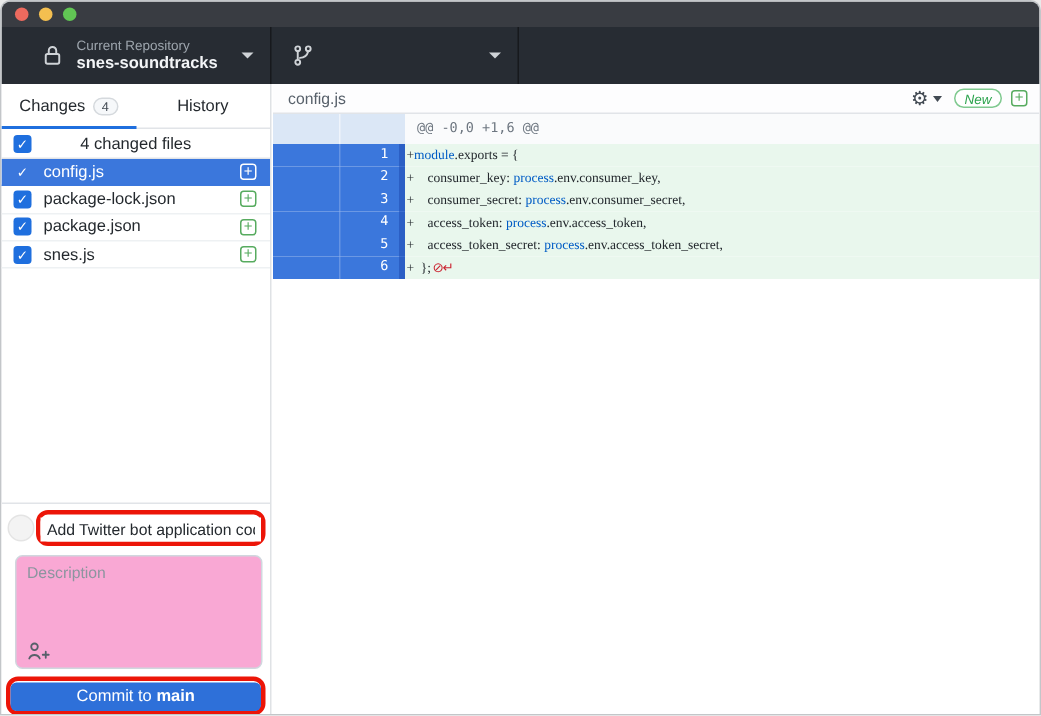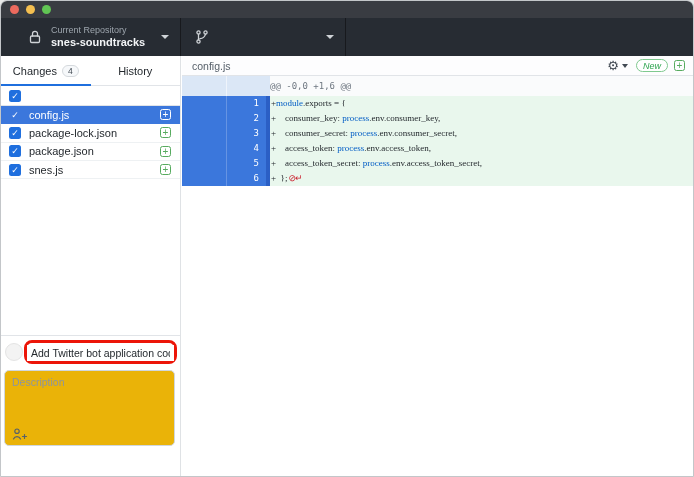--- a/index.html
+++ b/index.html
@@ -61,22 +61,22 @@
 
   
   .commit-area { position:absolute; left:0; right:0; bottom:0; top:279px; border-top:1px solid #e1e4e8;
                  background:#fff; padding:4px 3px 0 3px; }
   .summary-row { display:flex; align-items:center; }
   .avatar { width:18px; height:18px; border-radius:50%; background:#f3f3f3; border:1px solid #e4e4e4; flex:none; margin-left:1px; }
   .annotate { border:3px solid #ec1508; border-radius:8px; }
   .summary-wrap { flex:1; margin-left:1px; }
   .summary-input { width:100%; height:16px; border:none; outline:none; font-size:10.5px;
                    font-family:"Liberation Sans","DejaVu Sans",sans-serif; color:#24292e; padding:0 4px; background:#fff; }
-  .desc-box { margin:6px 2px 0 0; height:76px; border:1px solid #d0d7de; border-radius:5px;
-              position:relative; background:#eab308; }
+  .desc-box { margin:6px 2px 0 6px; height:76px; border:1px solid #d0d7de; border-radius:5px;
+              position:relative; background:#f9a8d4; }
   .desc-input { width:100%; height:55px; border:none; outline:none; resize:none; font-size:10.5px;
                 font-family:"Liberation Sans","DejaVu Sans",sans-serif; color:#24292e; padding:5px 7px; background:transparent; }
   .desc-input::placeholder { color:#8c959f; }
   .coauthor-btn { position:absolute; left:7px; bottom:5px; width:16px; height:12px; }
   .commit-btn-wrap { margin:5px 0 0 0; }
   .commit-btn { width:100%; height:19px; background:#2e70d9; border:none; border-radius:4px;
                 color:#fff; font-size:11px; font-family:"Liberation Sans","DejaVu Sans",sans-serif; cursor:pointer; }
   .commit-btn b { font-weight:bold; }
 
   
@@ -88,21 +88,21 @@
   .gear { font-size:13px; color:#424a53; line-height:1; }
   .gear-caret { width:0; height:0; margin-left:3px; border-left:3.5px solid transparent;
                 border-right:3.5px solid transparent; border-top:4px solid #424a53; }
   .new-badge { font-size:9px; color:#2da44e; border:1px solid #7fc98f; border-radius:8px;
                padding:0 6px; height:13px; line-height:12px; margin-right:6px; background:#fff;font-style:italic; }
   .hdr-status { margin-right:0; }
   .hunk-row { height:20px; display:flex; background:#fafbfc; }
   .hunk-gutter { width:88px; background:#dbe7f6; position:relative; flex:none; }
   .hunk-gutter::before { content:""; position:absolute; left:44px; top:0; bottom:0; width:1px; background:rgba(255,255,255,.55); }
   .hunk-text { font-family:"DejaVu Sans Mono","Liberation Mono",monospace; font-size:9px; color:#6e7781;
-               line-height:20px; white-space:pre; }
+               line-height:20px; padding-left:8px; white-space:pre; }
   .diff-line { height:15px; display:flex; }
   .dl-gutter { width:88px; background:#3b77dc; border-right:4px solid #2b5fc5; position:relative; flex:none;
                text-align:right; padding-right:7px; color:#fff; font-size:9px; line-height:15px;
                font-family:"DejaVu Sans Mono","Liberation Mono",monospace; }
   .dl-gutter::before { content:""; position:absolute; left:44px; top:0; bottom:0; width:1px; background:rgba(255,255,255,.22); }
   .dl-code { flex:1; background:#e9f7ed; font-family:Liberation Serif, serif;
              font-size:9px; line-height:15px; color:#24292e; white-space:pre; padding-left:1px; }
   .kw { color:#005cc5; }
   .nl-marker { color:#cb2431; margin-left:1px; letter-spacing:-1px; }
 
@@ -149,20 +149,21 @@
     <div class="tabbar">
       <div class="tab active">
         <span>Changes</span>
         <span class="tab-badge">4</span>
       </div>
       <div class="tab">
         <span>History</span>
       </div>
     </div>
     <div class="files-header">
+      <span class="lbl">4 changed files</span>
       <span class="checkbox"></span>
     </div>
     <div class="file-list">
       <div class="file-row selected">
         <span class="checkbox"></span>
         <span class="fname">config.js</span>
         <span class="status-added"></span>
       </div>
       <div class="file-row">
         <span class="checkbox"></span>
@@ -188,20 +189,23 @@
           <input class="summary-input" type="text" value="Add Twitter bot application code" style="">
         </div>
       </div>
       <div class="desc-box">
         <textarea class="desc-input" placeholder="Description" style=""></textarea>
         <svg class="coauthor-btn" viewBox="0 0 16 12">
           <circle class="gray-stroke" cx="5" cy="3.2" r="2.2"></circle>
           <path class="gray-stroke" d="M1.5 11 a3.8 3.8 0 0 1 7 0"></path>
           <path class="gray-stroke" d="M12.5 6.5 V10.5 M10.5 8.5 H14.5"></path>
         </svg>
+      </div>
+      <div class="annotate commit-btn-wrap">
+        <button class="commit-btn"><span>Commit to </span><b>main</b></button>
       </div>
     </div>
   </div>
 
   <div class="diff">
     <div class="diff-header">
       <span class="diff-title">config.js</span>
       <span class="gear-wrap">
         <span class="gear">⚙</span>
         <span class="gear-caret"></span>

